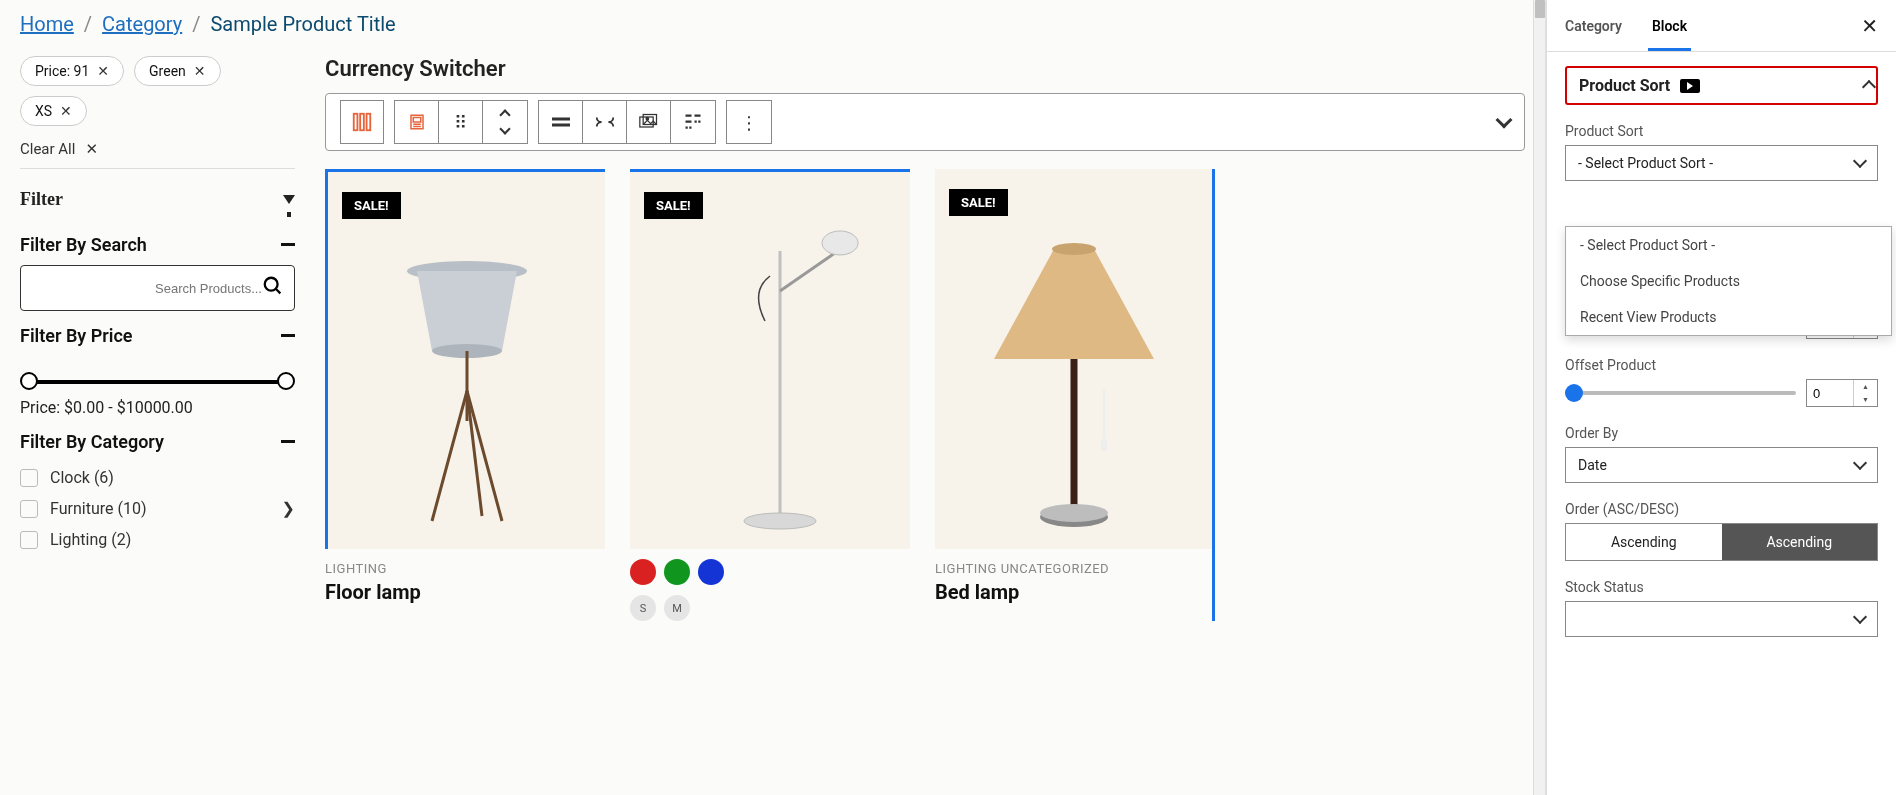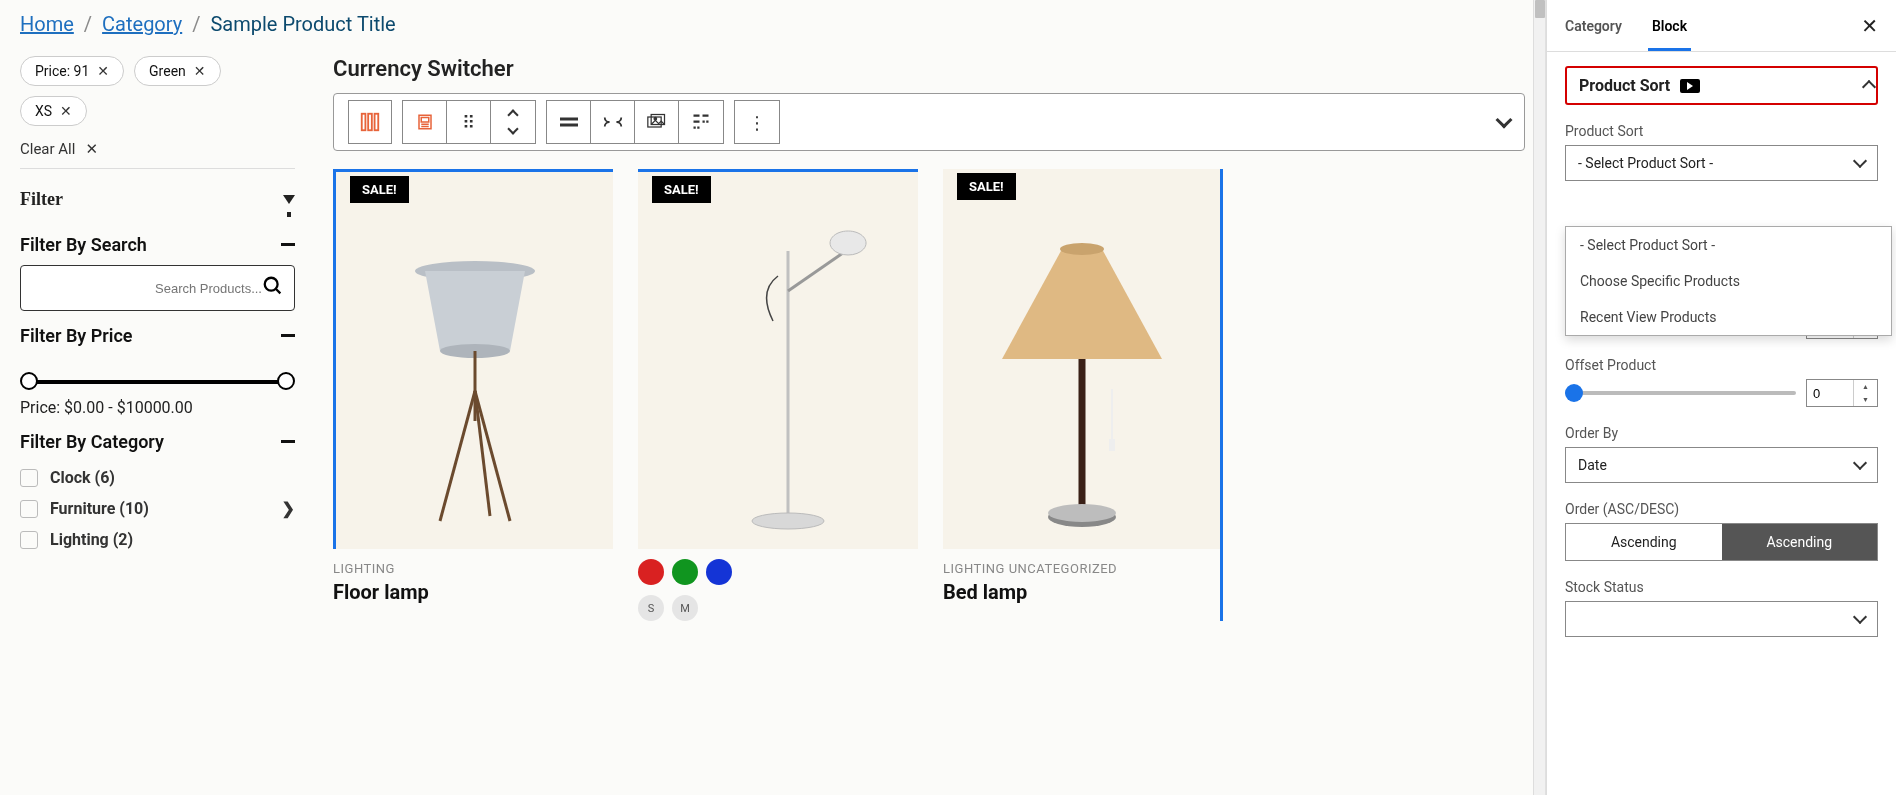--- a/index.html
+++ b/index.html
@@ -55,21 +55,20 @@
 .two-col {
   display: flex;
   gap: 30px;
 }
 .sidebar-left {
   width: 275px;
   flex-shrink: 0;
 }
 .content {
   flex: 1;
-  margin-left: 8px;
 }
 .chips {
   display: flex;
   flex-wrap: wrap;
   gap: 10px;
 }
 .chip {
   border: 1px solid #ccc;
   border-radius: 20px;
   padding: 6px 14px;
@@ -164,21 +163,20 @@
 }
 .price-text { font-size: 16px; color: #222; }
 .cat-row {
   display: flex;
   align-items: center;
   gap: 12px;
   font-size: 16px;
   color: #333;
   padding: 6px 0;
   cursor: pointer;
-  font-weight: bold;
 }
 .cat-row .cb {
   width: 18px; height: 18px;
   border: 1px solid #bbb;
   border-radius: 3px;
   flex-shrink: 0;
 }
 .cat-row .chev { margin-left: auto; color: #333; font-size:16px;}
 .content h3 {
   font-size: 22px;
@@ -225,21 +223,21 @@
 .card-img {
   background: #f7f3ea;
   height: 380px;
   position: relative;
   display:flex; align-items:center; justify-content:center;
 }
 .card-img.sel-left { border-left: 3px solid #1a73e8; border-top: 3px solid #1a73e8; }
 .card-img.sel-right-a { border-top: 3px solid #1a73e8; }
 .card:nth-child(3) { border-right: 3px solid #1a73e8; }
 .sale-badge {
-  position:absolute; top:4px; left:14px;
+  position:absolute; top:20px; left:14px;
   background:#000; color:#fff; font-weight:700;
   padding:6px 12px; font-size:13px;
 }
 .meta {
   padding-top:12px;
   font-size:13px;
   color:#888;
   text-transform: uppercase;
   letter-spacing: .5px;
 }

